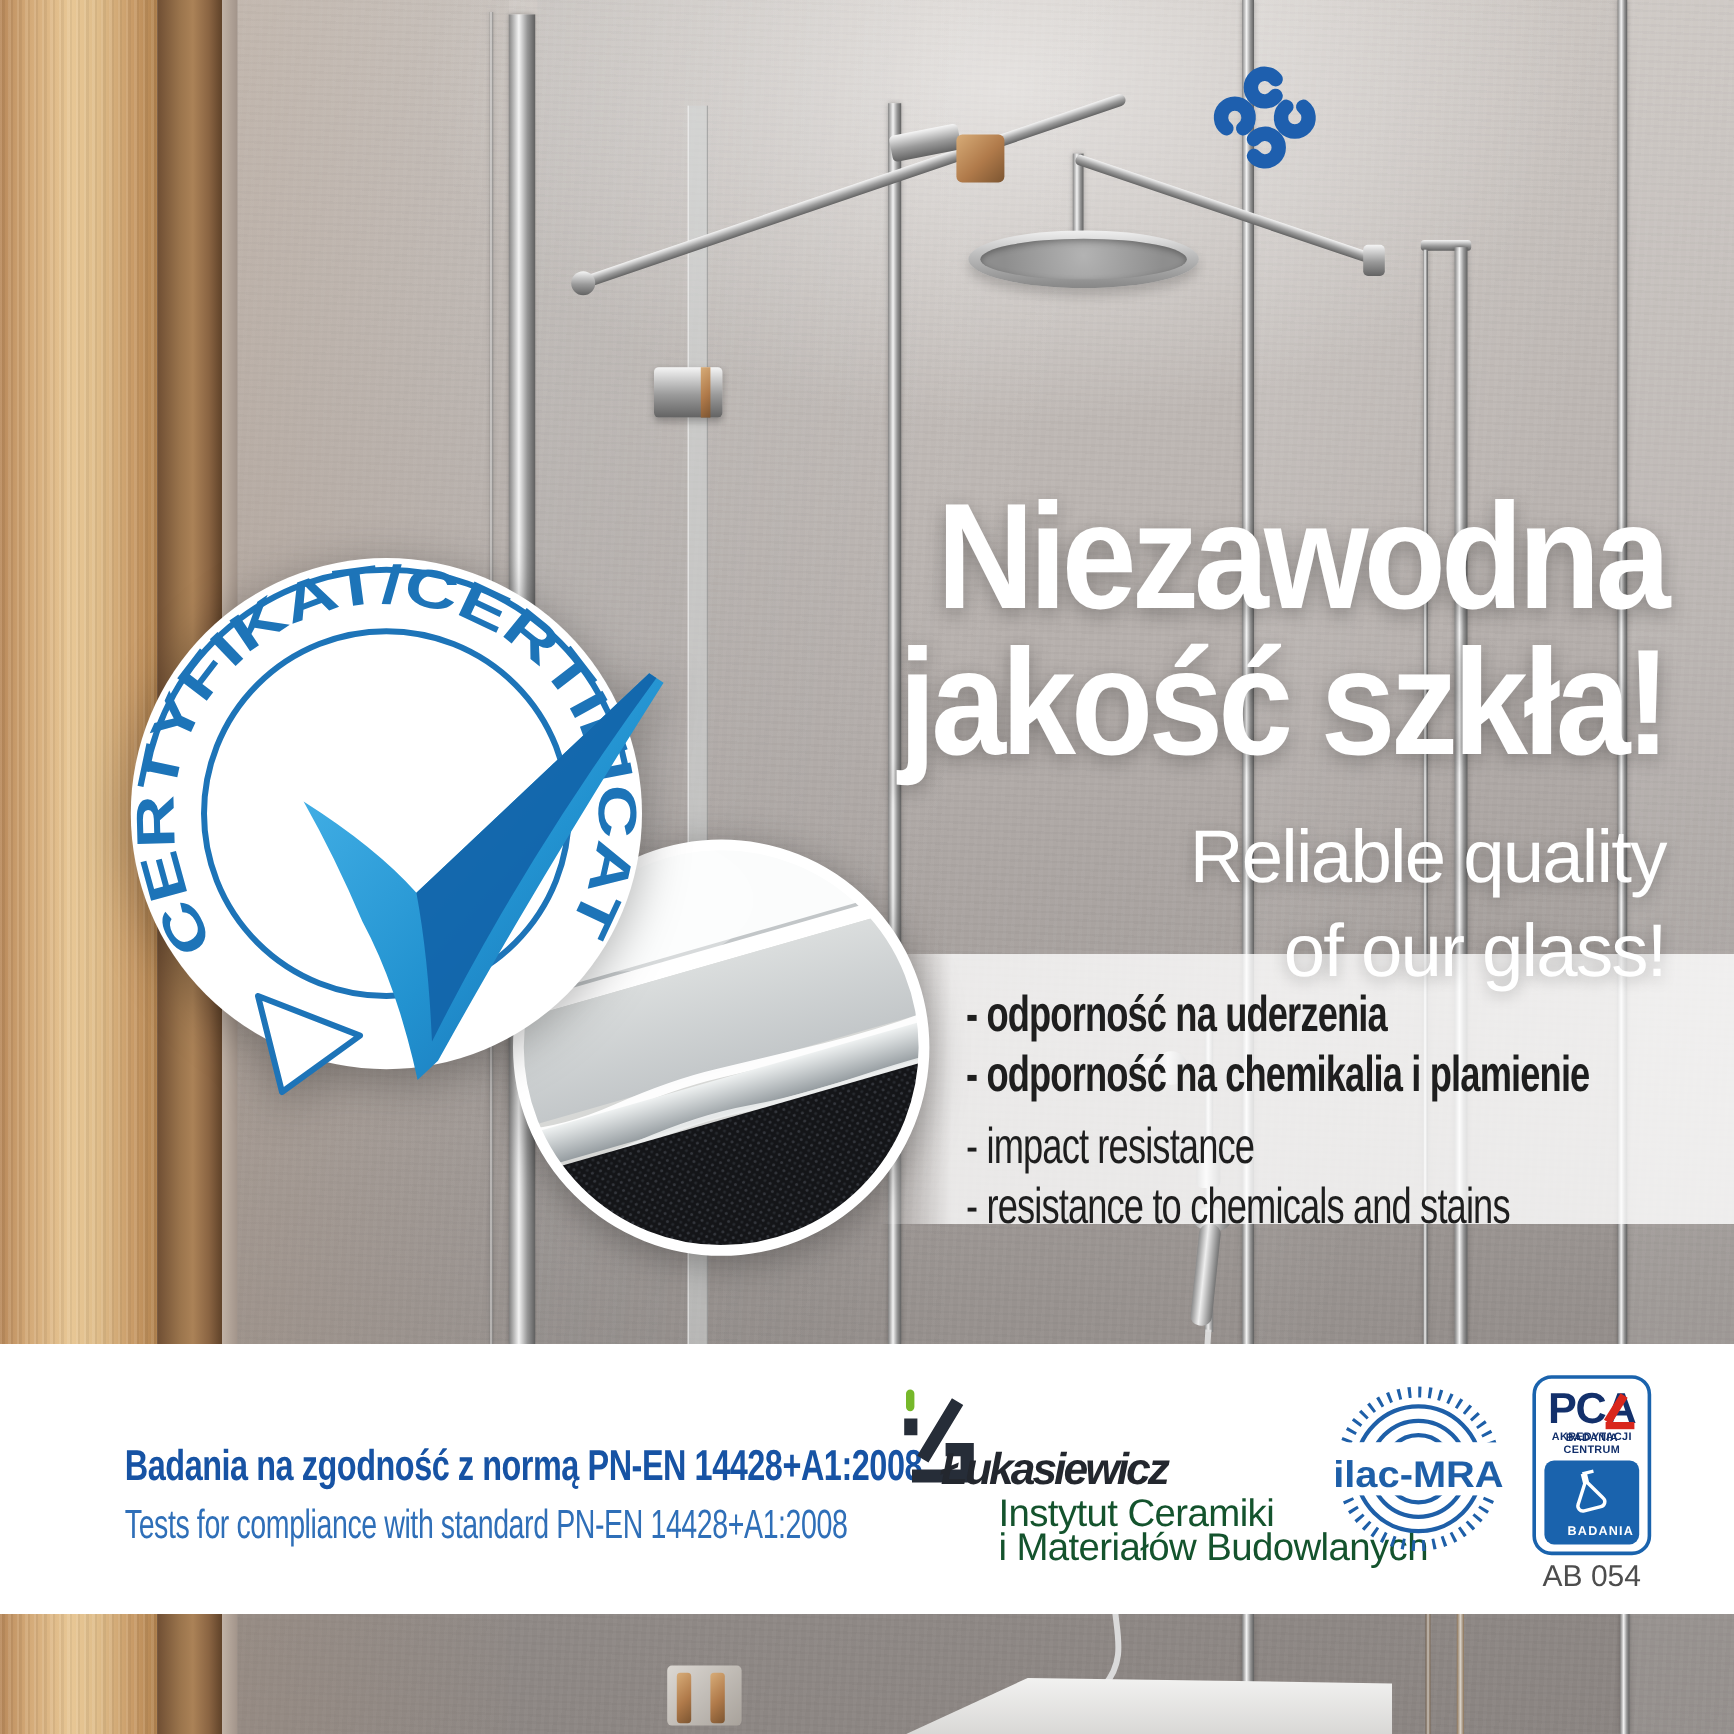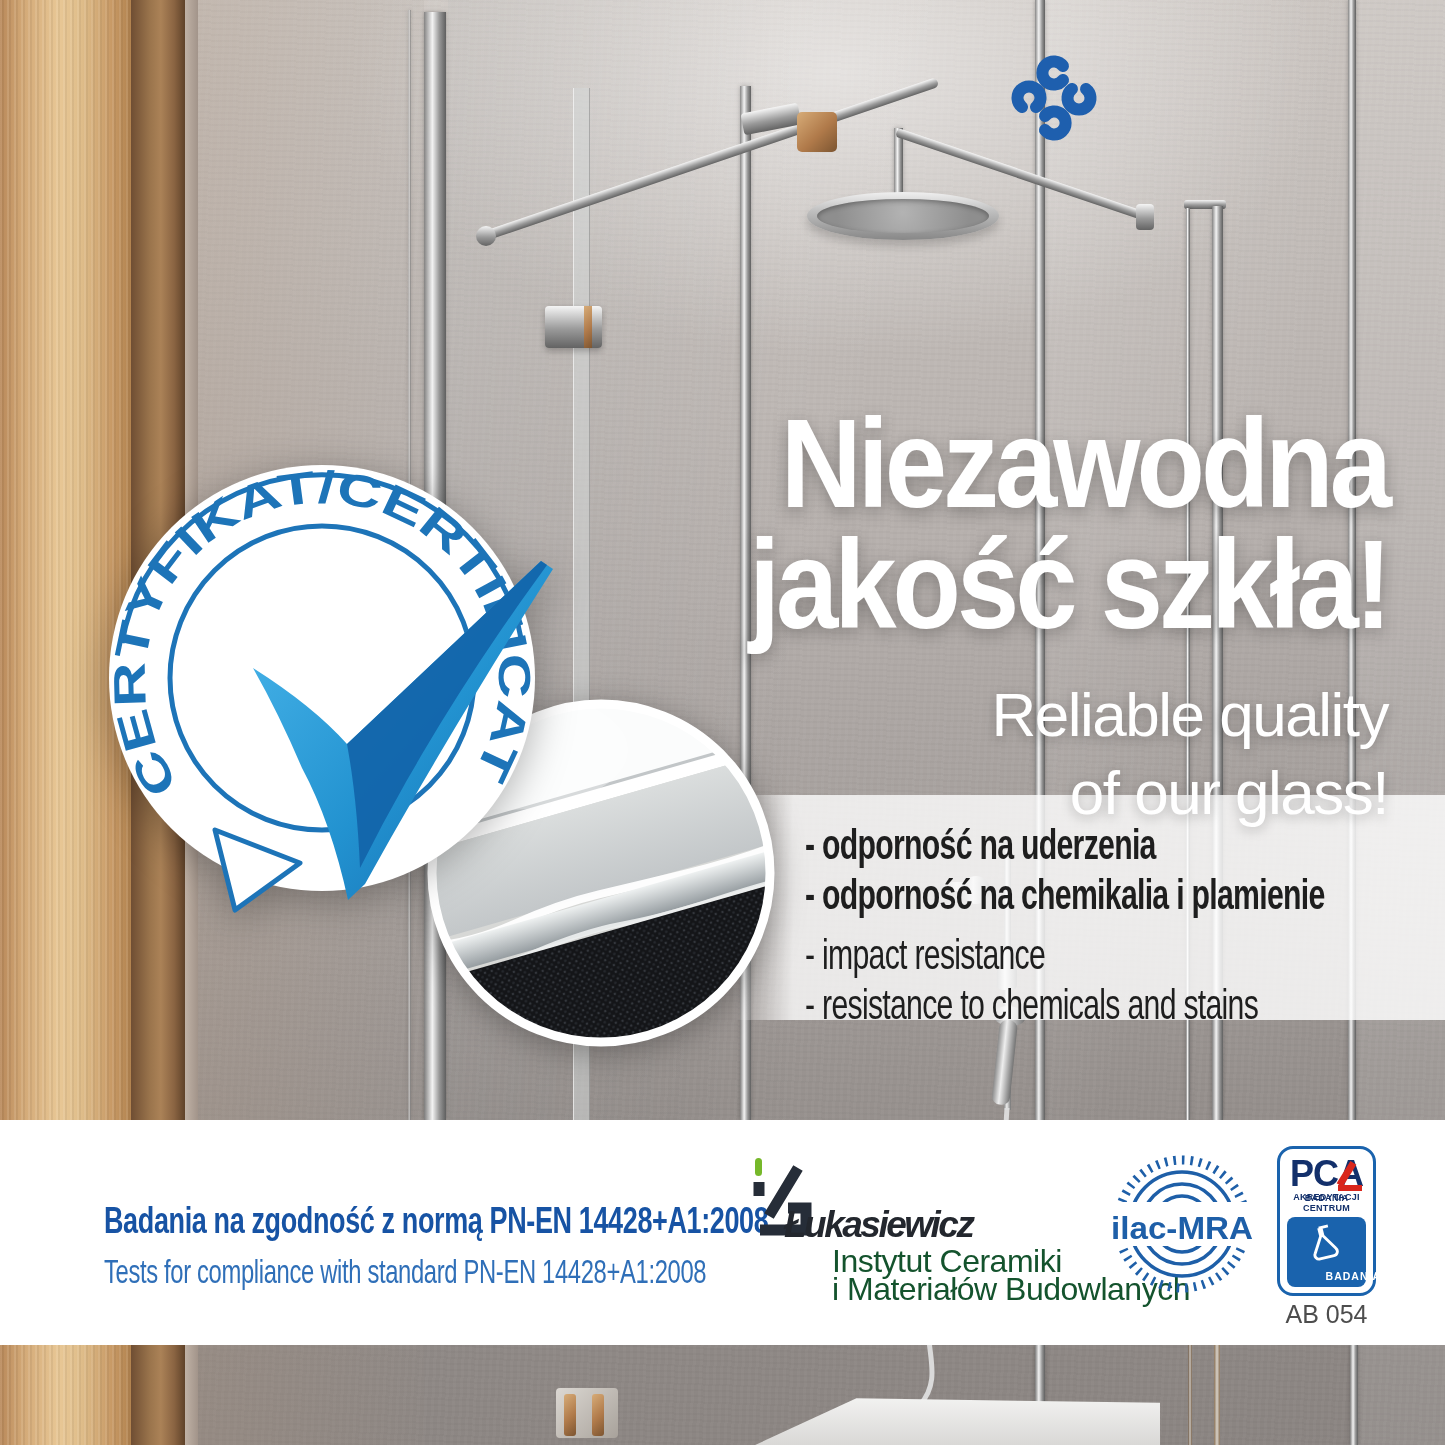--- a/index.html
+++ b/index.html
@@ -70,21 +70,21 @@
 
   
   .pca{left:1277px;top:1146px;width:99px;height:150px;background:var(--white);
      border:3px solid var(--pca-blue);border-radius:16px;box-sizing:border-box;}
   .pca-word{left:0;top:4px;width:93px;text-align:center;font-weight:bold;font-size:36px;
      letter-spacing:-1px;color:var(--pca-navy);}
   .pca-red-diag{left:63px;top:12px;width:7px;height:26px;background:var(--pca-red);transform:rotate(32deg);}
   .pca-red-bar{left:58px;top:36px;width:24px;height:6px;background:var(--pca-red);}
   .pca-small{left:0;width:93px;text-align:center;font-weight:bold;font-size:9px;letter-spacing:.3px;color:var(--pca-navy);}
   .pca-box{left:7px;top:68px;width:79px;height:70px;background:var(--pca-blue);border-radius:8px;}
-  .pca-cat{left:0;bottom:5px;width:94px;text-align:right;font-weight:bold;font-size:10.5px;letter-spacing:1px;color:var(--white);}
+  .pca-cat{left:0;bottom:5px;width:94px;text-align:center;font-weight:bold;font-size:10.5px;letter-spacing:1px;color:var(--white);}
   .ab{left:1277px;top:1300px;width:99px;text-align:center;font-size:25px;color:#4d4d4d;}
 </style>
 </head>
 <body>
 
 <div class="canvas">
 
   <div class="abs wall"></div>
   <div class="abs wall-tex"></div>
   <div class="abs wall-glow"></div>

